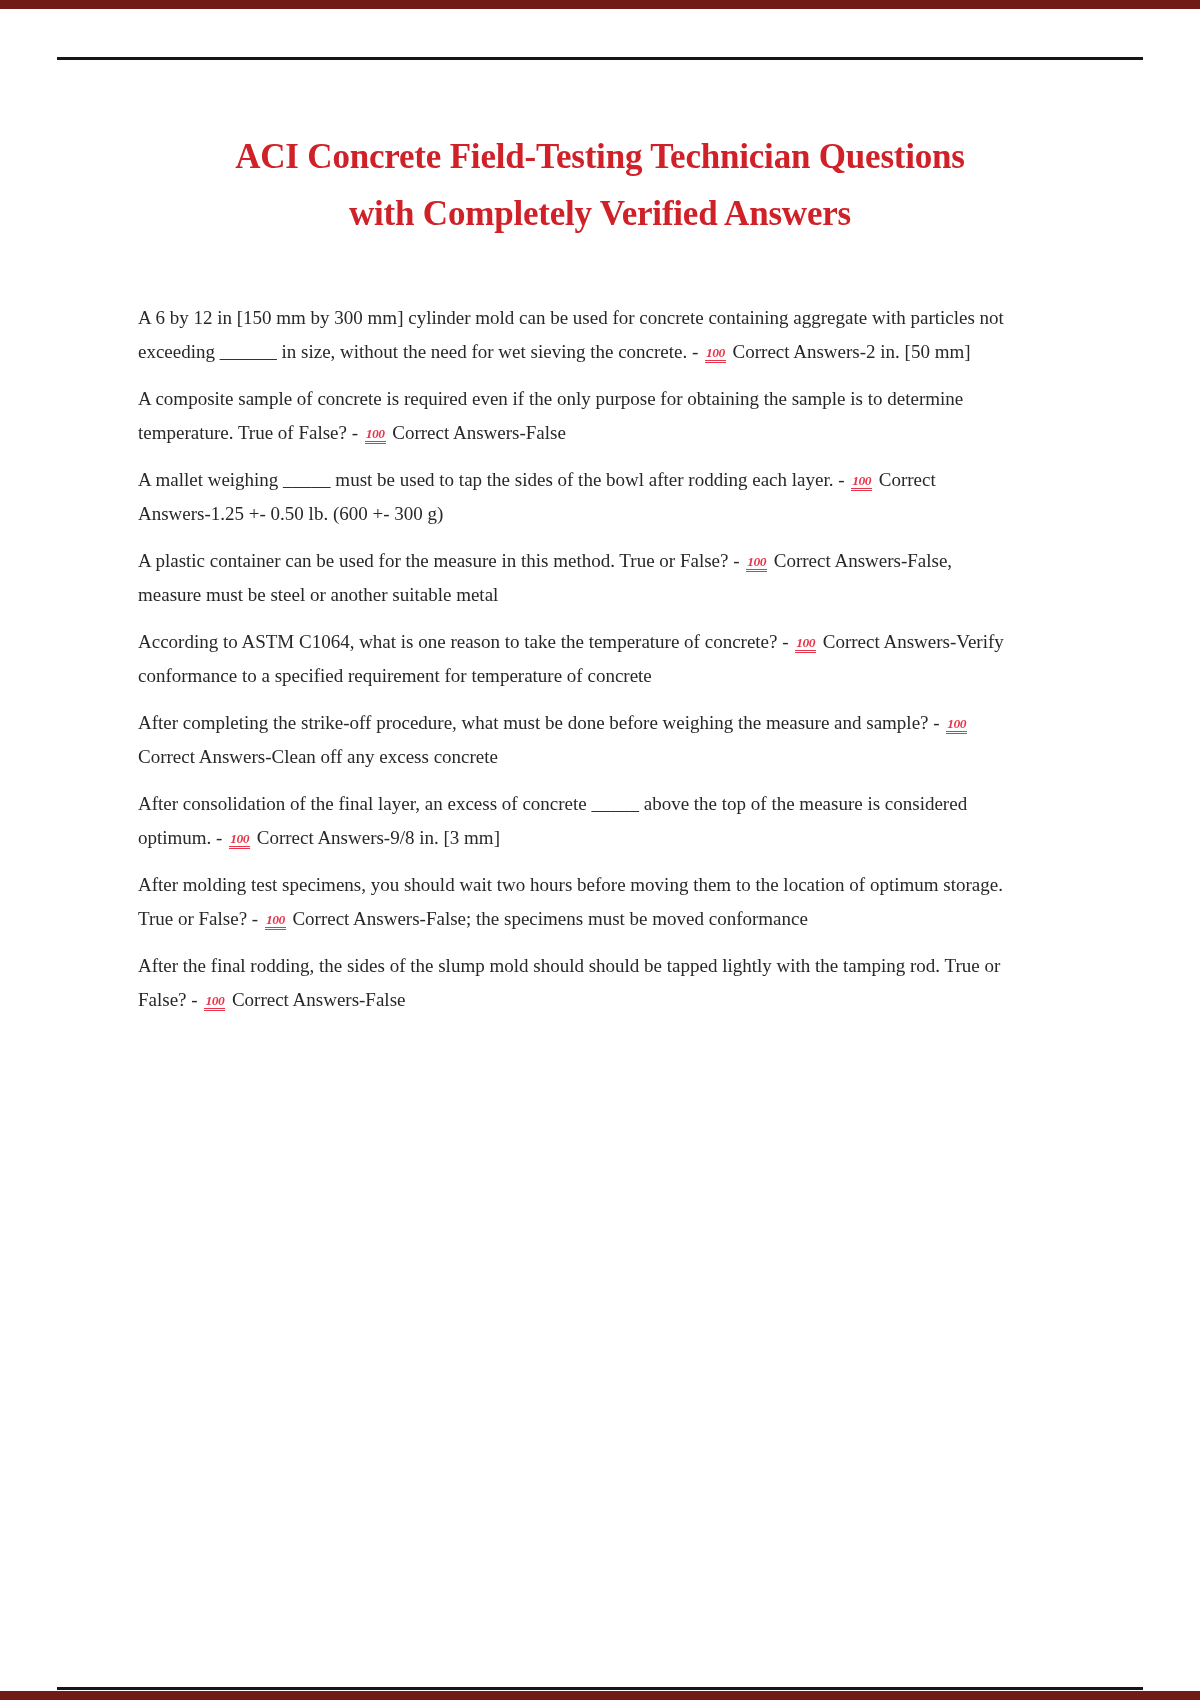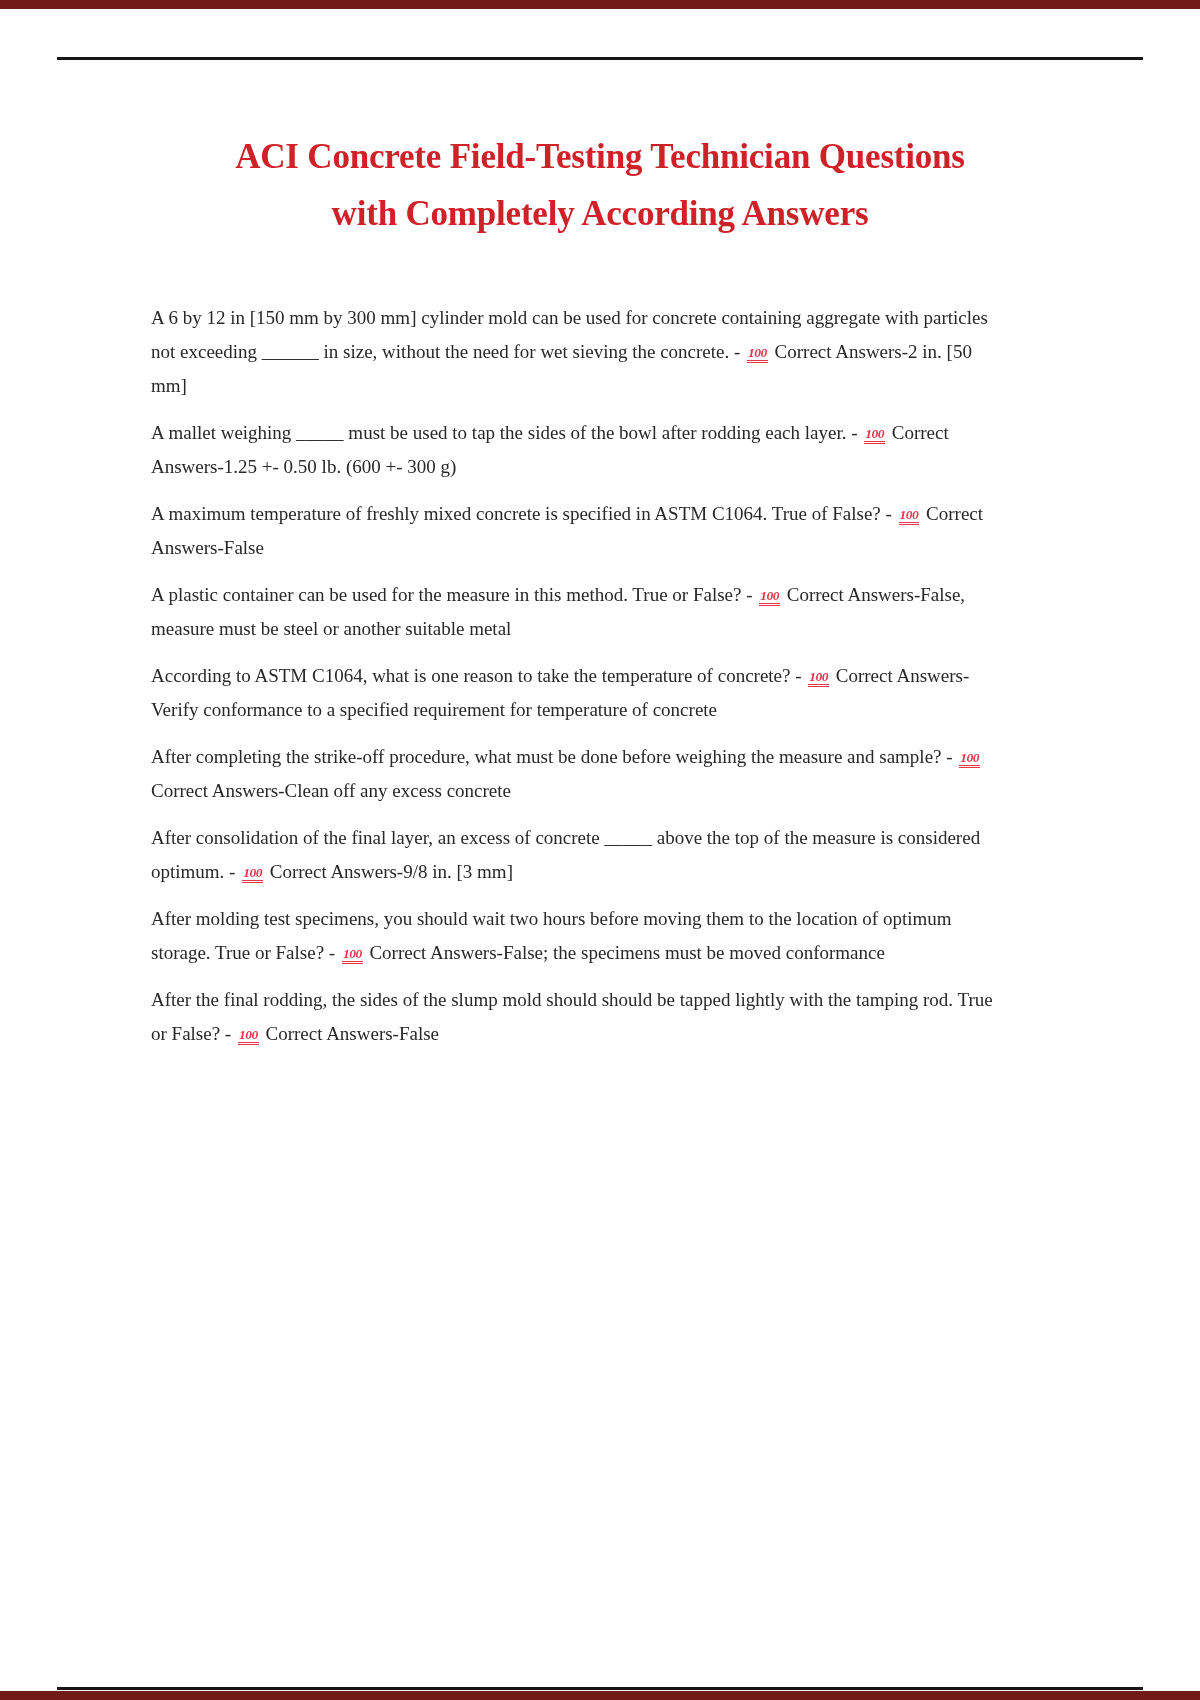--- a/index.html
+++ b/index.html
@@ -43,21 +43,21 @@
   }
   .body-block {
     position: absolute;
     top: 301px;
     left: 135px;
     width: 872px;
     color: #282828;
     font-size: 19px;
     line-height: 34px;
   }
-  .qa-item { margin: 0 0 13px 16px; }
+  .qa-item { margin: 0 0 13px 3px; }
   .hundred-icon {
     display: inline-block;
     color: #e8354b;
     font-size: 13.5px;
     font-weight: 800;
     font-style: italic;
     line-height: 13px;
     letter-spacing: -0.5px;
     border-bottom: 3px double #e8354b;
     padding: 0 1px 1px 1px;
@@ -68,38 +68,38 @@
 </head>
 <body>
 
 <div id="page">
 
   <div class="edge-bar top"></div>
   <div class="rule top"></div>
 
   <div class="title-block">
     <div>ACI Concrete Field-Testing Technician Questions</div>
-    <div>with Completely According Answers</div>
+    <div>with Completely Verified Answers</div>
   </div>
 
   <div class="body-block">
     <p class="qa-item">
       <span>A 6 by 12 in [150 mm by 300 mm] cylinder mold can be used for concrete containing aggregate with particles not exceeding ______ in size, without the need for wet sieving the concrete. -</span>
       <span class="hundred-icon">100</span>
       <span>Correct Answers-2 in. [50 mm]</span>
     </p>
     <p class="qa-item">
+      <span>A composite sample of concrete is required even if the only purpose for obtaining the sample is to determine temperature. True of False? -</span>
+      <span class="hundred-icon">100</span>
+      <span>Correct Answers-False</span>
+    </p>
+    <p class="qa-item">
       <span>A mallet weighing _____ must be used to tap the sides of the bowl after rodding each layer. -</span>
       <span class="hundred-icon">100</span>
       <span>Correct Answers-1.25 +- 0.50 lb. (600 +- 300 g)</span>
-    </p>
-    <p class="qa-item">
-      <span>A maximum temperature of freshly mixed concrete is specified in ASTM C1064. True of False? -</span>
-      <span class="hundred-icon">100</span>
-      <span>Correct Answers-False</span>
     </p>
     <p class="qa-item">
       <span>A plastic container can be used for the measure in this method. True or False? -</span>
       <span class="hundred-icon">100</span>
       <span>Correct Answers-False, measure must be steel or another suitable metal</span>
     </p>
     <p class="qa-item">
       <span>According to ASTM C1064, what is one reason to take the temperature of concrete? -</span>
       <span class="hundred-icon">100</span>
       <span>Correct Answers-Verify conformance to a specified requirement for temperature of concrete</span>

